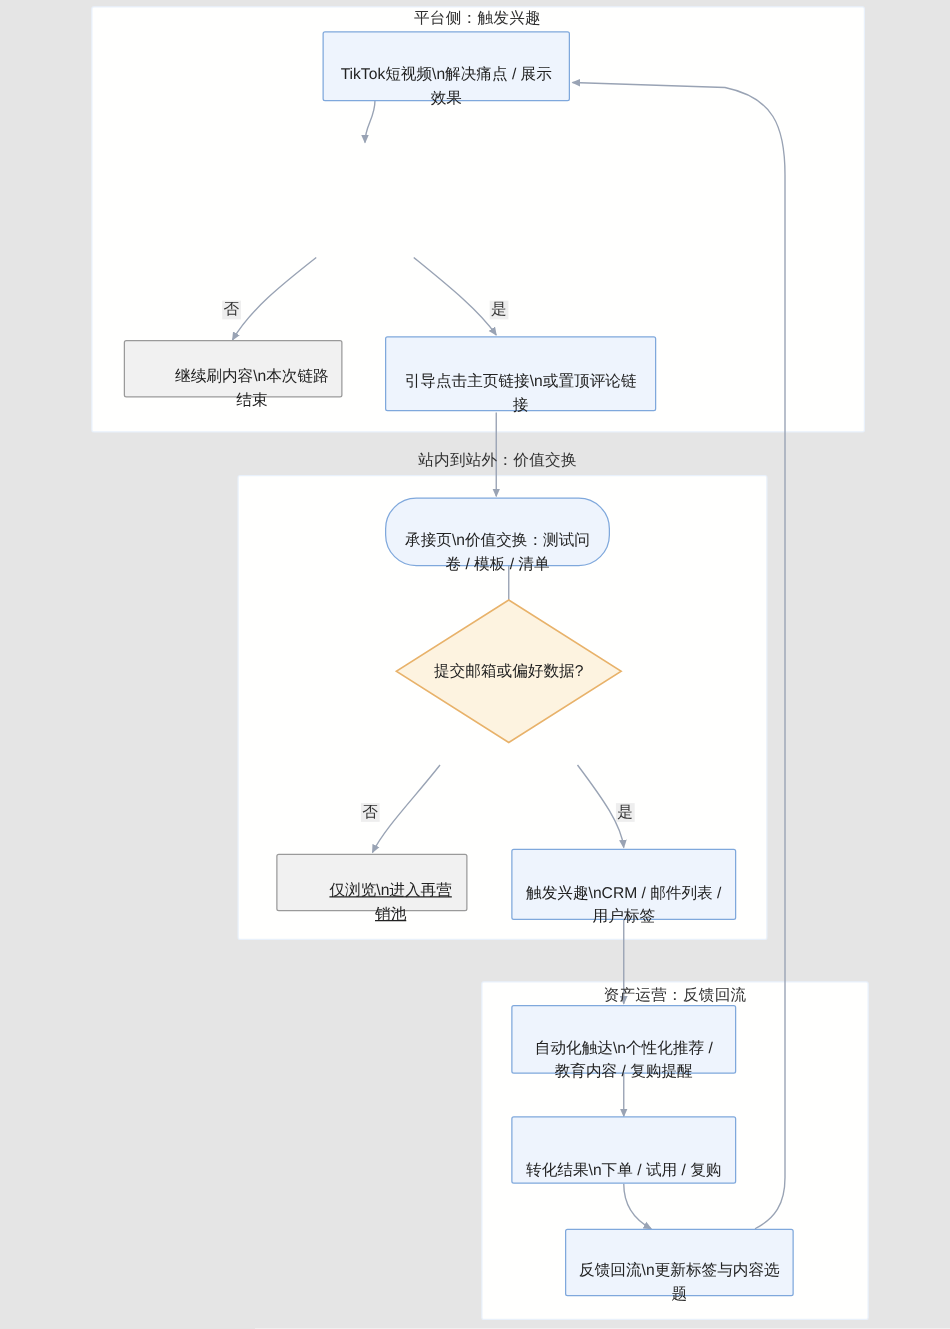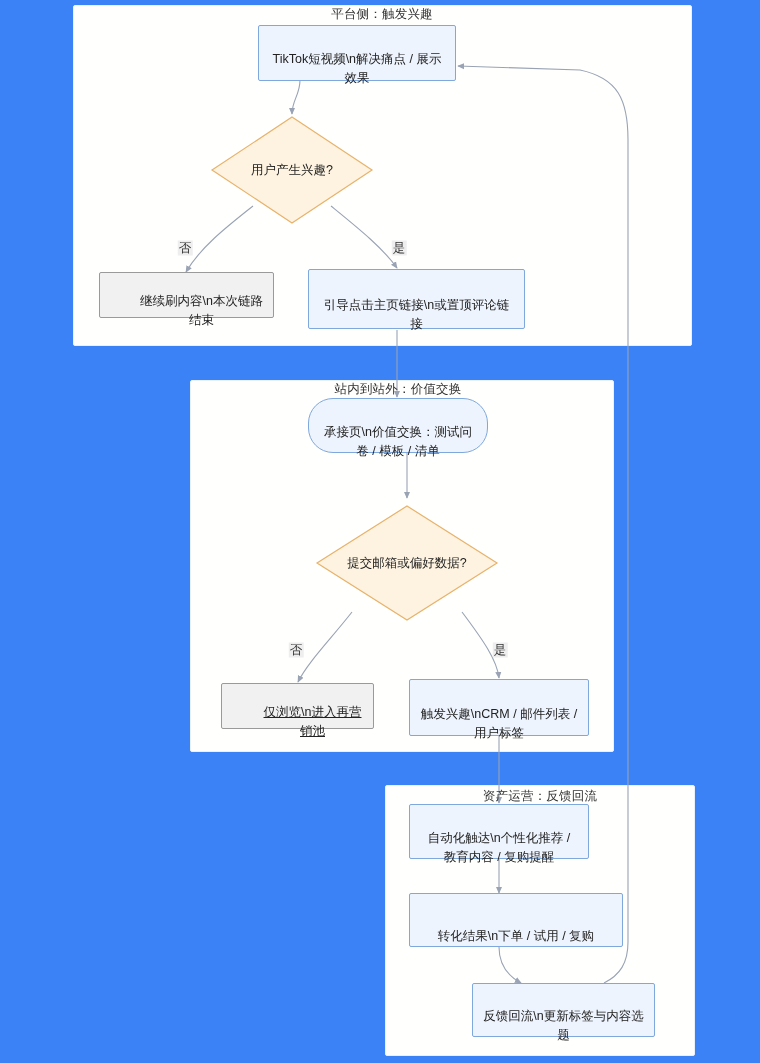--- a/index.html
+++ b/index.html
@@ -8,21 +8,21 @@
     padding: 0;
     background: #ffffff;
   }
   body {
     font-family: "Liberation Sans", "DejaVu Sans", sans-serif;
   }
   #canvas {
     position: relative;
     width: 760px;
     height: 1063px;
-    background: #3b82f6;
+    background: #e5e5e5;
     overflow: hidden;
   }
   svg.edges {
     position: absolute;
     left: 0;
     top: 0;
     width: 760px;
     height: 1063px;
     pointer-events: none;
   }
@@ -139,70 +139,64 @@
 
       <path d="M 499 859 C 499 875, 499 885, 499 893"></path>
 
       <path d="M 499 947 C 499 965, 508 976, 521 983"></path>
 
       <path d="M 604 983 C 620 975, 628 963, 628 942 L 628 140 C 628 100, 618 78, 580 70 L 458 66"></path>
     </g>
   </svg>
 
   <div class="cluster-title" style="left:382px; top:6px;">平台侧：触发兴趣</div>
-  <div class="cluster-title" style="left:398px; top:381px;">站内到站外：价值交换</div>
+  <div class="cluster-title" style="left:398px; top:360px;">站内到站外：价值交换</div>
   <div class="cluster-title" style="left:540px; top:788px;">资产运营：反馈回流</div>
 
   <div class="node process" style="left:258px; top:25px; width:198px; height:56px;">
     <span class="node-text">TikTok短视频\n解决痛点 / 展示效果</span>
   </div>
 
-  <div class="diamond-wrap" style="left:210px; top:115px; width:164px; height:110px;">
-    <svg class="diamond-shape" viewBox="0 0 164 110" preserveAspectRatio="none">
-      <polygon points="82,2 162,55 82,108 2,55" fill="#fdf3e0" stroke="#e8b26a" stroke-width="1.2"></polygon>
-    </svg>
-    <div class="diamond-label">用户产生兴趣?</div>
-  </div>
 
   <div class="node terminal" style="left:99px; top:272px; width:175px; height:46px;">
     <span class="node-text">继续刷内容\n本次链路结束</span>
   </div>
 
   <div class="node process" style="left:308px; top:269px; width:217px; height:60px;">
     <span class="node-text">引导点击主页链接\n或置顶评论链接</span>
   </div>
 
   <div class="node process" style="left:308px; top:398px; width:180px; height:55px;border-radius:25px;">
     <span class="node-text">承接页\n价值交换：测试问卷 / 模板 / 清单</span>
   </div>
 
-  <div class="diamond-wrap" style="left:315px; top:504px; width:184px; height:118px;">
+  <div class="diamond-wrap" style="left:315px; top:478px; width:184px; height:118px;">
     <svg class="diamond-shape" viewBox="0 0 184 118" preserveAspectRatio="none">
       <polygon points="92,2 182,59 92,116 2,59" fill="#fdf3e0" stroke="#e8b26a" stroke-width="1.2"></polygon>
     </svg>
     <div class="diamond-label">提交邮箱或偏好数据?</div>
   </div>
 
   <div class="node terminal" style="left:221px; top:683px; width:153px; height:46px;text-decoration:underline;">
     <span class="node-text">仅浏览\n进入再营销池</span>
   </div>
 
   <div class="node process" style="left:409px; top:679px; width:180px; height:57px;">
     <span class="node-text">触发兴趣\nCRM / 邮件列表 / 用户标签</span>
   </div>
 
   <div class="node process" style="left:409px; top:804px; width:180px; height:55px;">
     <span class="node-text">自动化触达\n个性化推荐 / 教育内容 / 复购提醒</span>
   </div>
 
-  <div class="node process" style="left:409px; top:893px; width:214px; height:54px;">
+  <div class="node process" style="left:409px; top:893px; width:180px; height:54px;">
     <span class="node-text">转化结果\n下单 / 试用 / 复购</span>
   </div>
 
-  <div class="node process" style="left:472px; top:983px; width:183px; height:54px;">
+  <div class="node process" style="left:452px; top:983px; width:183px; height:54px;">
     <span class="node-text">反馈回流\n更新标签与内容选题</span>
   </div>
 
   <div class="edge-label" style="left:185px; top:248px;">否</div>
   <div class="edge-label" style="left:399px; top:248px;">是</div>
   <div class="edge-label" style="left:296px; top:650px;">否</div>
   <div class="edge-label" style="left:500px; top:650px;">是</div>
 
 </div>
 

